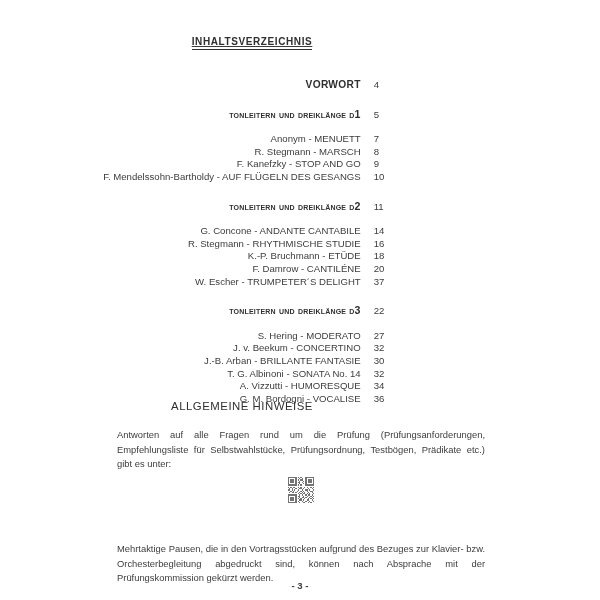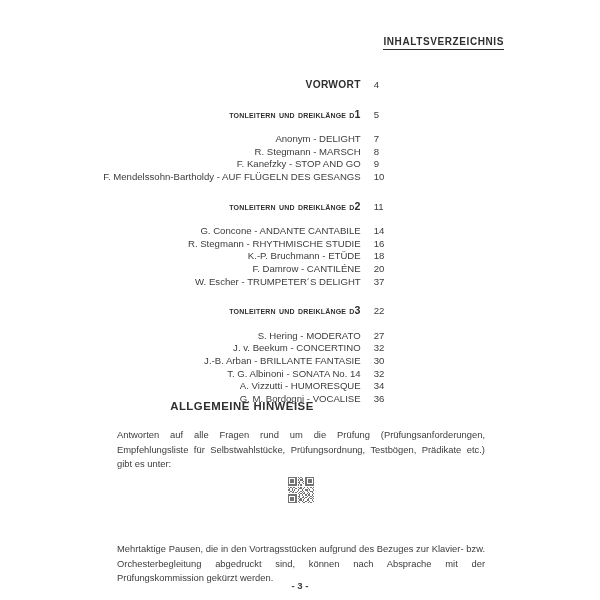--- a/index.html
+++ b/index.html
@@ -23,21 +23,22 @@
     width: 600px;
     height: 600px;
   }
 
   
   .doc-title {
     position: absolute;
     left: 0;
     top: 31px;
     width: 504px;
-    text-align: right;
+    text-align: center;
+    text-decoration: underline;
   }
   .doc-title span {
     font-size: 14.5px;
     font-weight: bold;
     letter-spacing: 0.6px;
     font-variant: small-caps;
     text-transform: lowercase;
     color: #2f2f2f;
     border-bottom: 1.4px solid #2f2f2f;
     padding-bottom: 1px;
@@ -89,21 +90,21 @@
   .gap-lg { height: 16px; }
 
   
   .notes-title {
     position: absolute;
     left: 0;
     top: 400px;
     width: 484px;
     text-align: center;
     font-size: 11.4px;
-    font-weight: bold;
+    font-weight: normal;
     letter-spacing: 0.5px;
     color: #2f2f2f;
   }
 
   .body-block {
     position: absolute;
     left: 117px;
     width: 368px;
   }
   .para {
@@ -160,21 +161,21 @@
         <div class="toc-label">VORWORT</div>
         <div class="toc-page">4</div>
       </div>
       <div class="gap-lg"></div>
       <div class="toc-row section">
         <div class="toc-label">Tonleitern und Dreiklänge D1</div>
         <div class="toc-page">5</div>
       </div>
       <div class="gap-md"></div>
       <div class="toc-row item">
-        <div class="toc-label">Anonym - DELIGHT</div>
+        <div class="toc-label">Anonym - MENUETT</div>
         <div class="toc-page">7</div>
       </div>
       <div class="toc-row item">
         <div class="toc-label">R. Stegmann - MARSCH</div>
         <div class="toc-page">8</div>
       </div>
       <div class="toc-row item">
         <div class="toc-label">F. Kanefzky - STOP AND GO</div>
         <div class="toc-page">9</div>
       </div>

